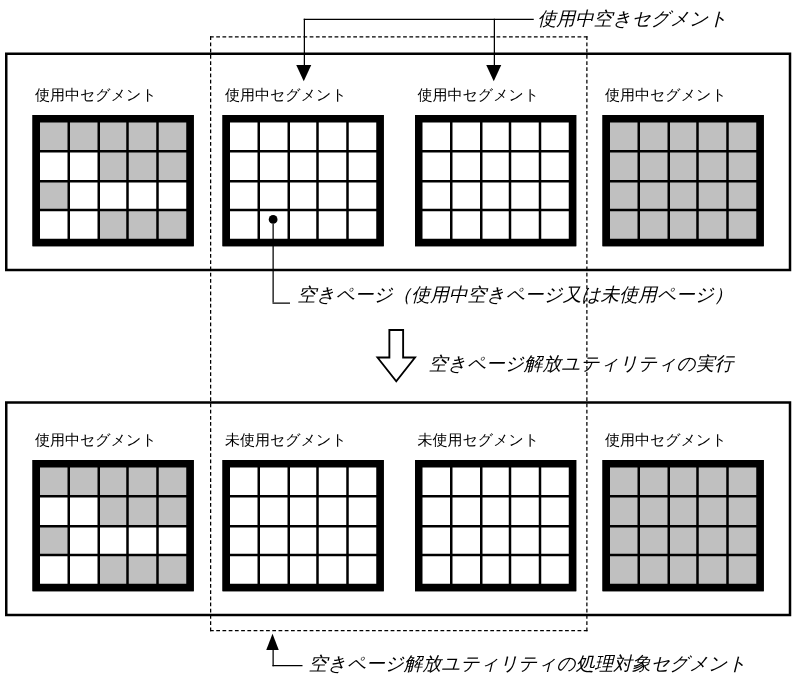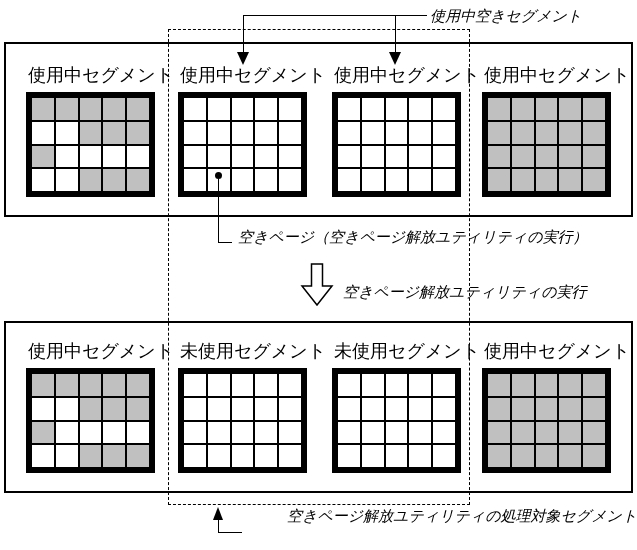--- a/index.html
+++ b/index.html
@@ -31,21 +31,21 @@
     box-sizing:border-box;
     border:6px solid #000;
     background:#000;
     display:grid;
     grid-template-columns:repeat(5,1fr);
     grid-template-rows:repeat(4,1fr);
     gap:2px;
   }
   .segment-grid .cell{width:100%;height:100%;}
   .seg-label{
-    font-size:18px;line-height:16px;white-space:nowrap;font-family:Liberation Mono, monospace;
+    font-size:12px;line-height:16px;white-space:nowrap;
   }
   .callout-text{font-size:15px;line-height:16px;white-space:nowrap;font-style:italic;}
   .hline{height:1px;background:#000;}
   .vline{width:1px;background:#000;}
   .arrow-down{
     width:0;height:0;
     border-left:6px solid transparent;
     border-right:6px solid transparent;
     border-top:13px solid #000;
   }
@@ -163,21 +163,21 @@
     <div class="cell" style="background: rgb(192, 192, 192);"></div>
     <div class="cell" style="background: rgb(192, 192, 192);"></div>
     <div class="cell" style="background: rgb(192, 192, 192);"></div>
     <div class="cell" style="background: rgb(192, 192, 192);"></div>
     <div class="cell" style="background: rgb(192, 192, 192);"></div>
   </div>
 
 <div class="abs dot" style="left:215px;top:172px;"></div>
 <div class="abs vline" style="left:218px;top:179px;height:63px;"></div>
 <div class="abs hline" style="left:218px;top:242px;width:14px;"></div>
-<div class="abs callout-text" style="left:238px;top:229px;">空きページ（空きページ解放ユティリティの実行）</div>
+<div class="abs callout-text" style="left:238px;top:229px;">空きページ（使用中空きページ又は未使用ページ）</div>
 
 <svg class="abs" style="left:300px;top:262px;" width="35" height="46">
   <polygon points="11.5,2 22.5,2 22.5,24 32,24 17,43 2,24 11.5,24" fill="#ffffff" stroke="#000000" stroke-width="1.5"></polygon>
 </svg>
 <div class="abs callout-text" style="left:343px;top:284px;">空きページ解放ユティリティの実行</div>
 
 <div class="abs outer-box after"></div>
 
 <div class="abs seg-label" style="left:28px;top:344px;">使用中セグメント</div>
 <div class="abs seg-label" style="left:180px;top:344px;">未使用セグメント</div>
@@ -269,13 +269,13 @@
     <div class="cell" style="background: rgb(192, 192, 192);"></div>
     <div class="cell" style="background: rgb(192, 192, 192);"></div>
     <div class="cell" style="background: rgb(192, 192, 192);"></div>
     <div class="cell" style="background: rgb(192, 192, 192);"></div>
     <div class="cell" style="background: rgb(192, 192, 192);"></div>
   </div>
 
 <div class="abs arrow-up" style="left:213px;top:507px;"></div>
 <div class="abs vline" style="left:218px;top:519px;height:14px;"></div>
 <div class="abs hline" style="left:218px;top:532px;width:24px;"></div>
-<div class="abs callout-text" style="left:247px;top:508px;margin-left:40px;">空きページ解放ユティリティの処理対象セグメント</div>
+<div class="abs callout-text" style="left:247px;top:524px;">空きページ解放ユティリティの処理対象セグメント</div>
 
 </body></html>

